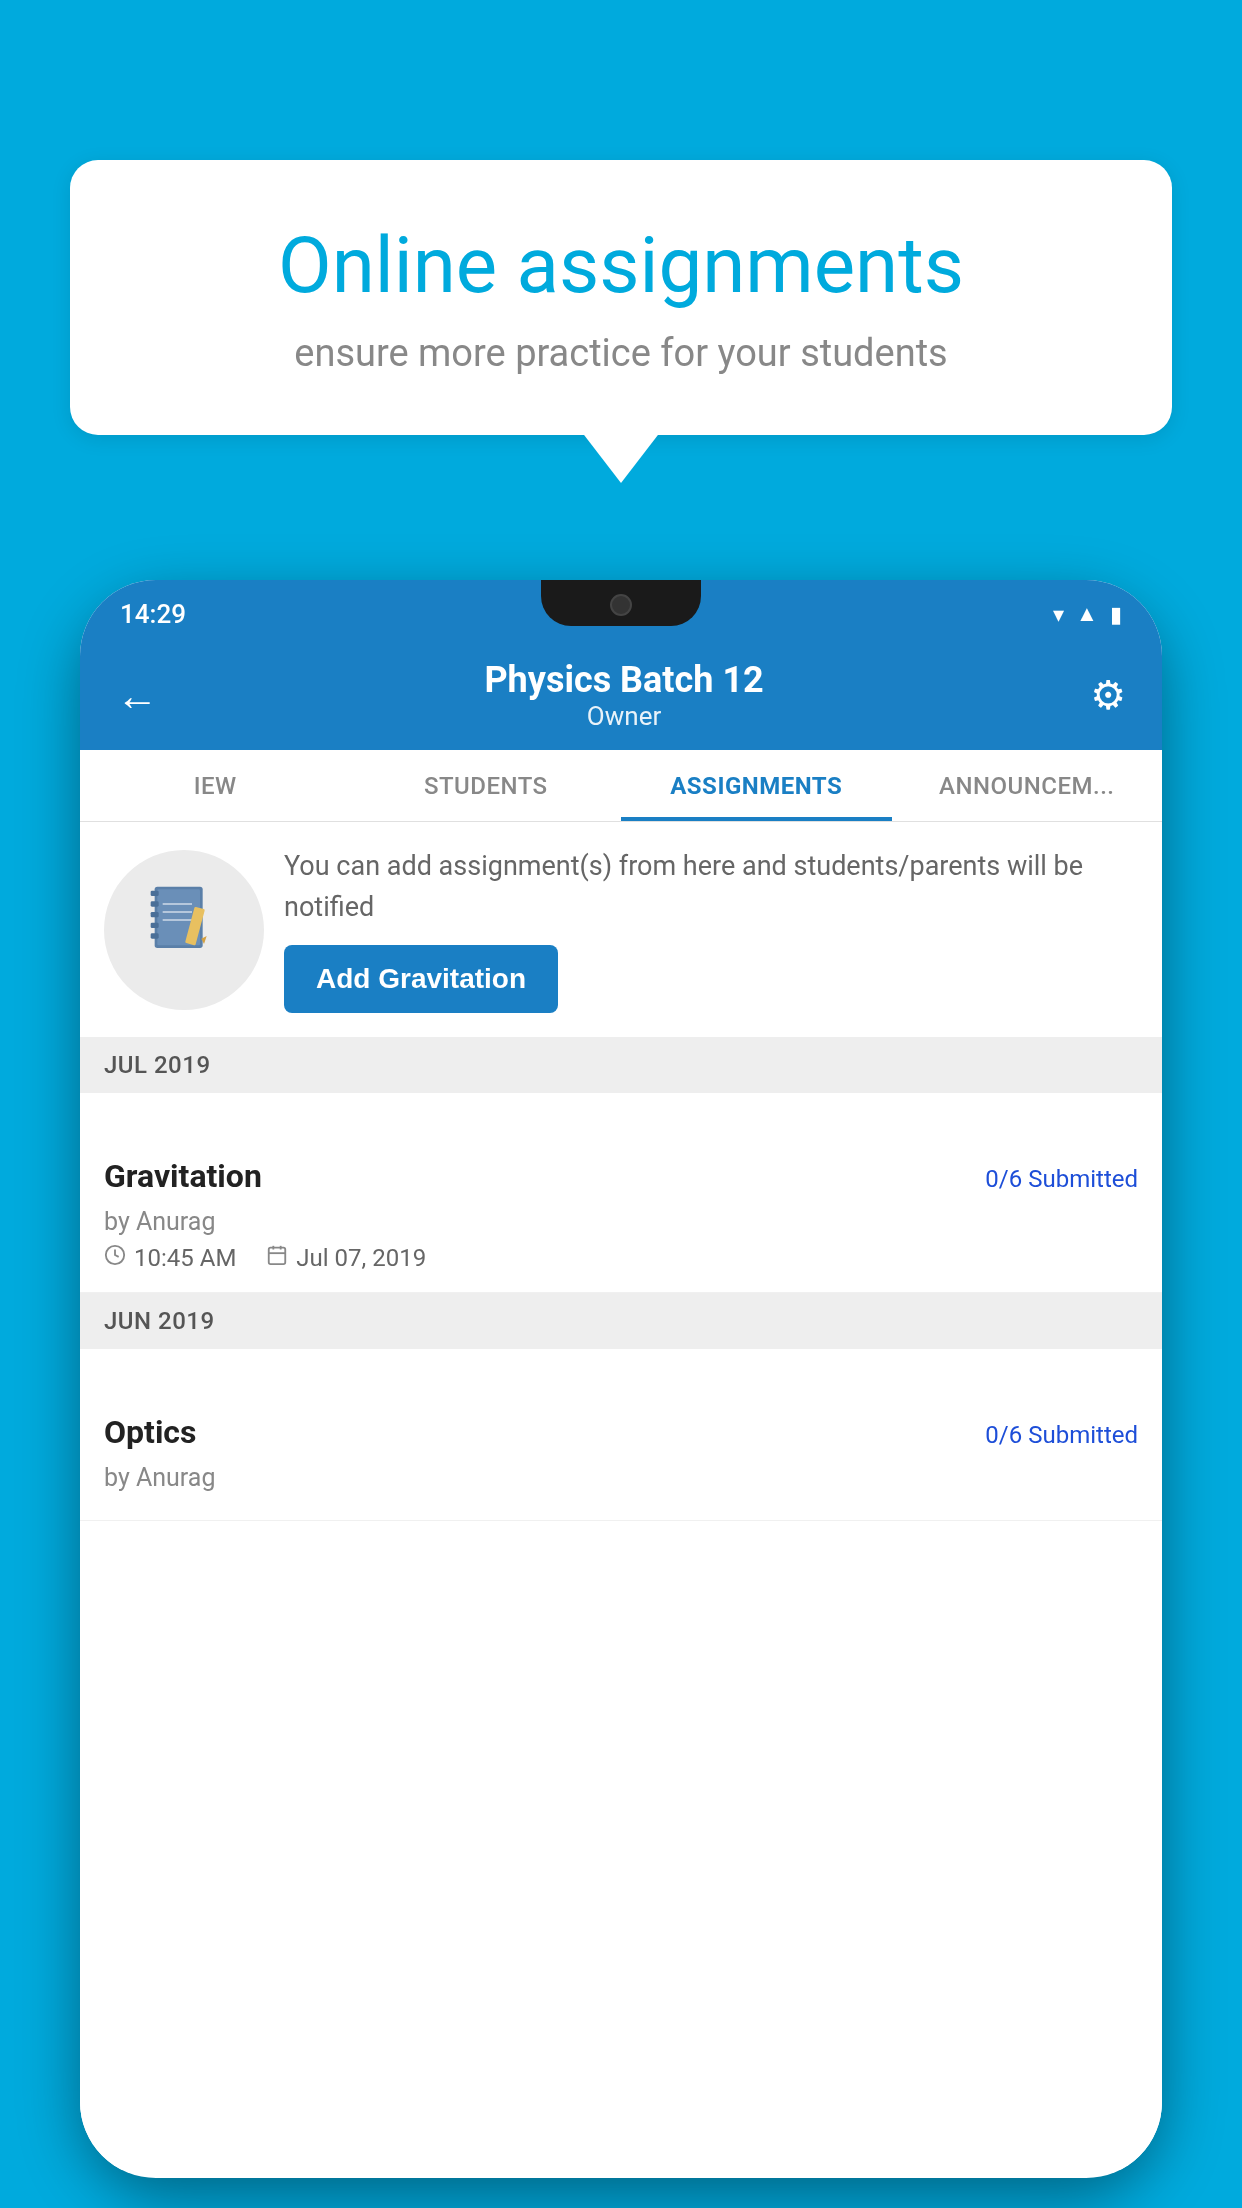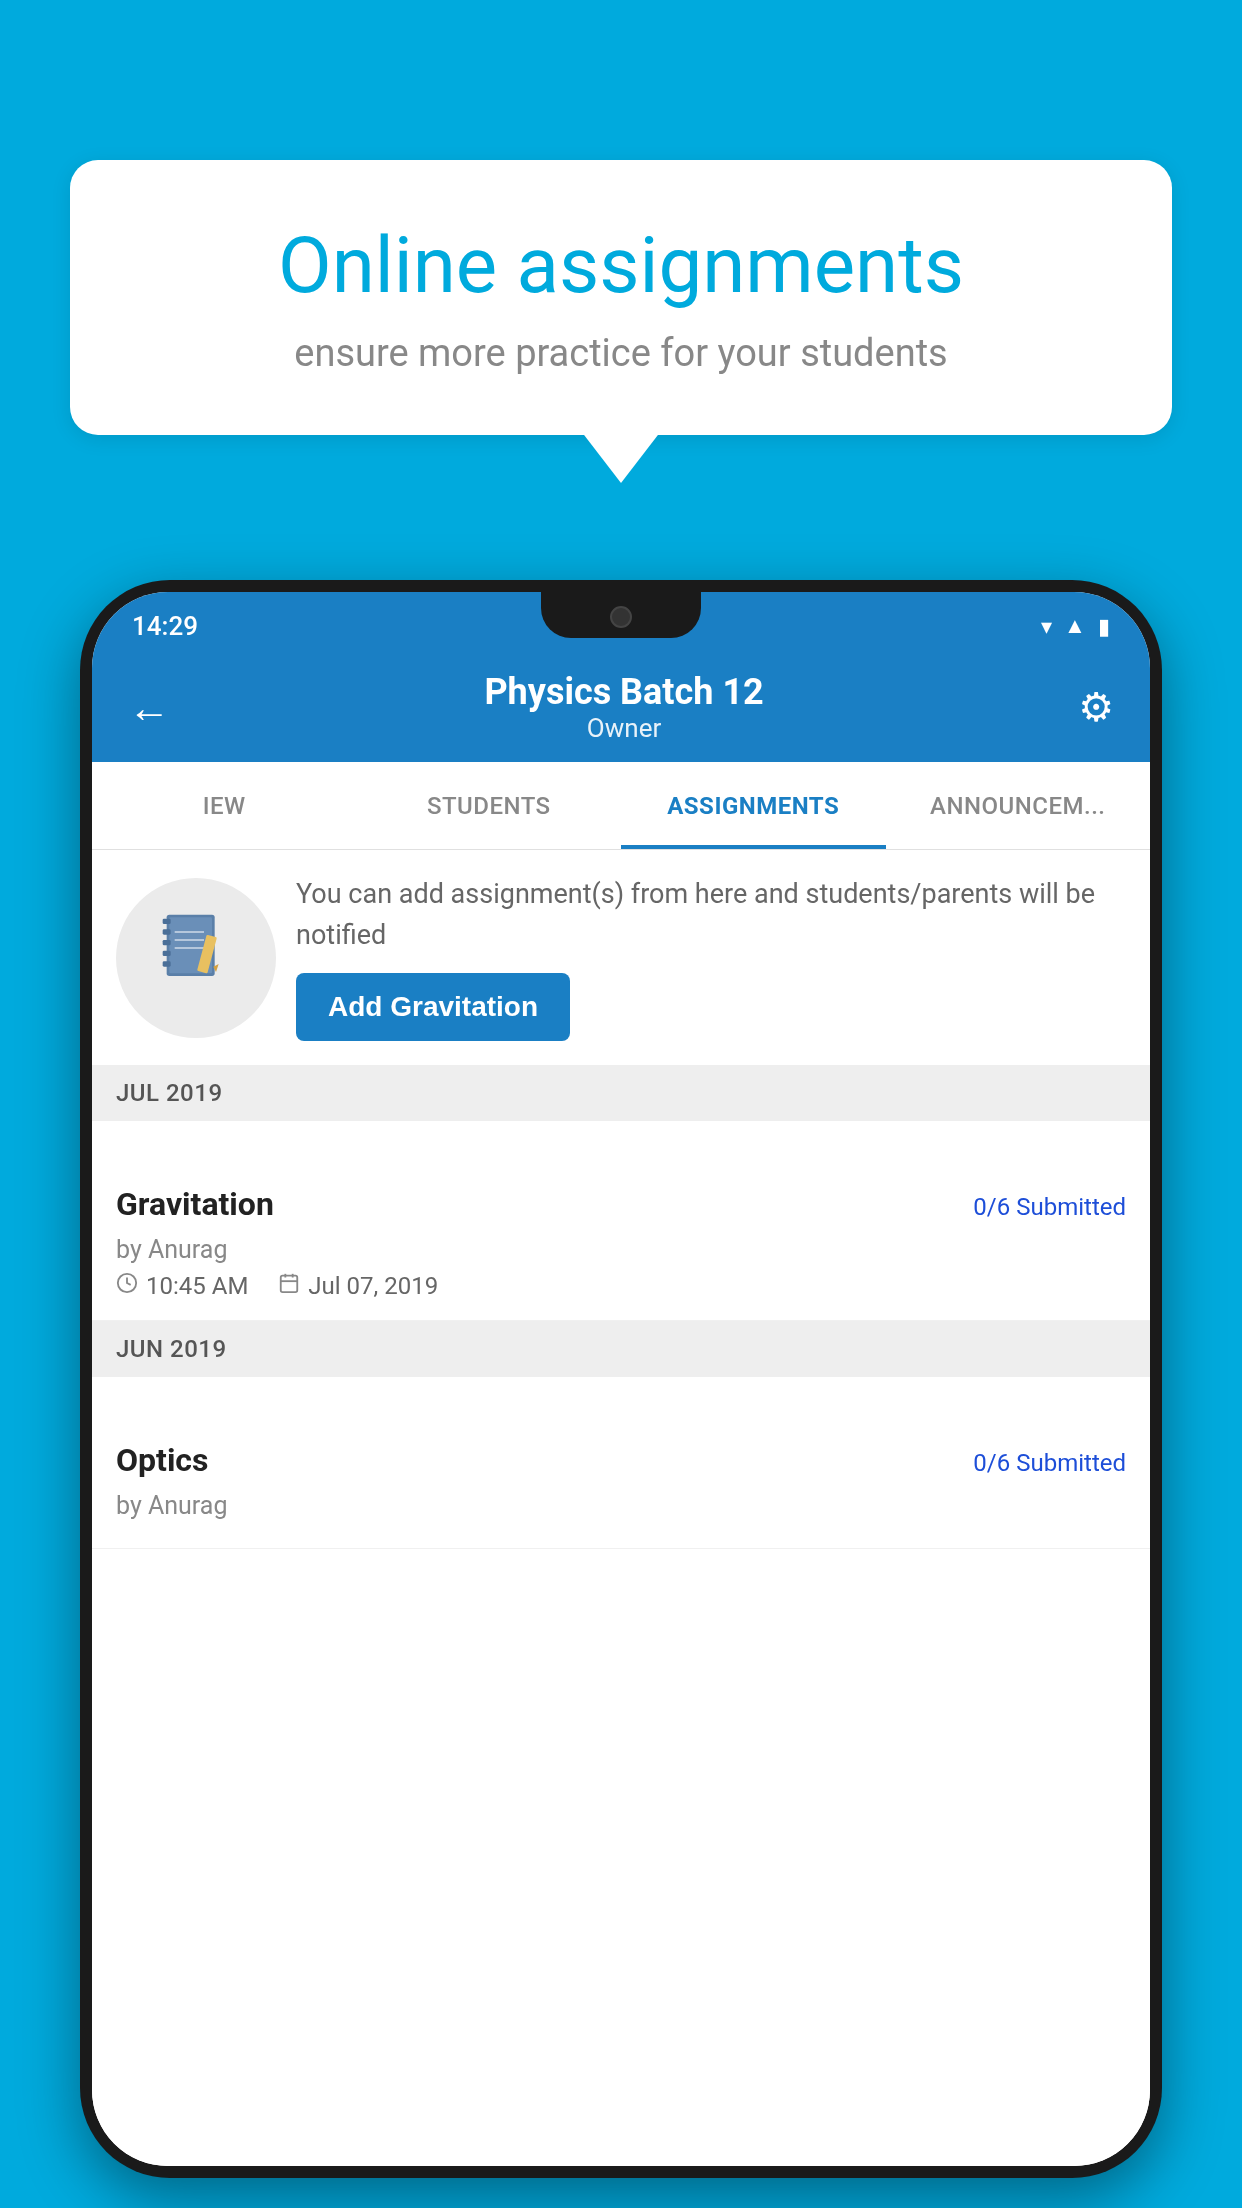--- a/index.html
+++ b/index.html
@@ -52,21 +52,21 @@
 
     
     .phone-frame {
       position: absolute;
       top: 580px;
       left: 80px;
       right: 80px;
       bottom: 30px;
       background: #1a1a1a;
       border-radius: 90px;
-      padding: 12px;
+      padding: 0;
       box-shadow: 0 20px 60px rgba(0,0,0,0.4);
     }
 
     .phone-inner {
       width: 100%;
       height: 100%;
       background: white;
       border-radius: 76px;
       overflow: hidden;
       position: relative;
@@ -150,21 +150,21 @@
     .header-settings {
       color: white;
       font-size: 40px;
     }
 
     
     .tabs-bar {
       display: flex;
       background: white;
       border-bottom: 1px solid #e0e0e0;
-      height: 88px;
+      height: 72px;
     }
     .tab-item {
       flex: 1;
       display: flex;
       align-items: center;
       justify-content: center;
       font-size: 24px;
       color: #888;
       font-weight: 500;
       letter-spacing: 0.5px;

